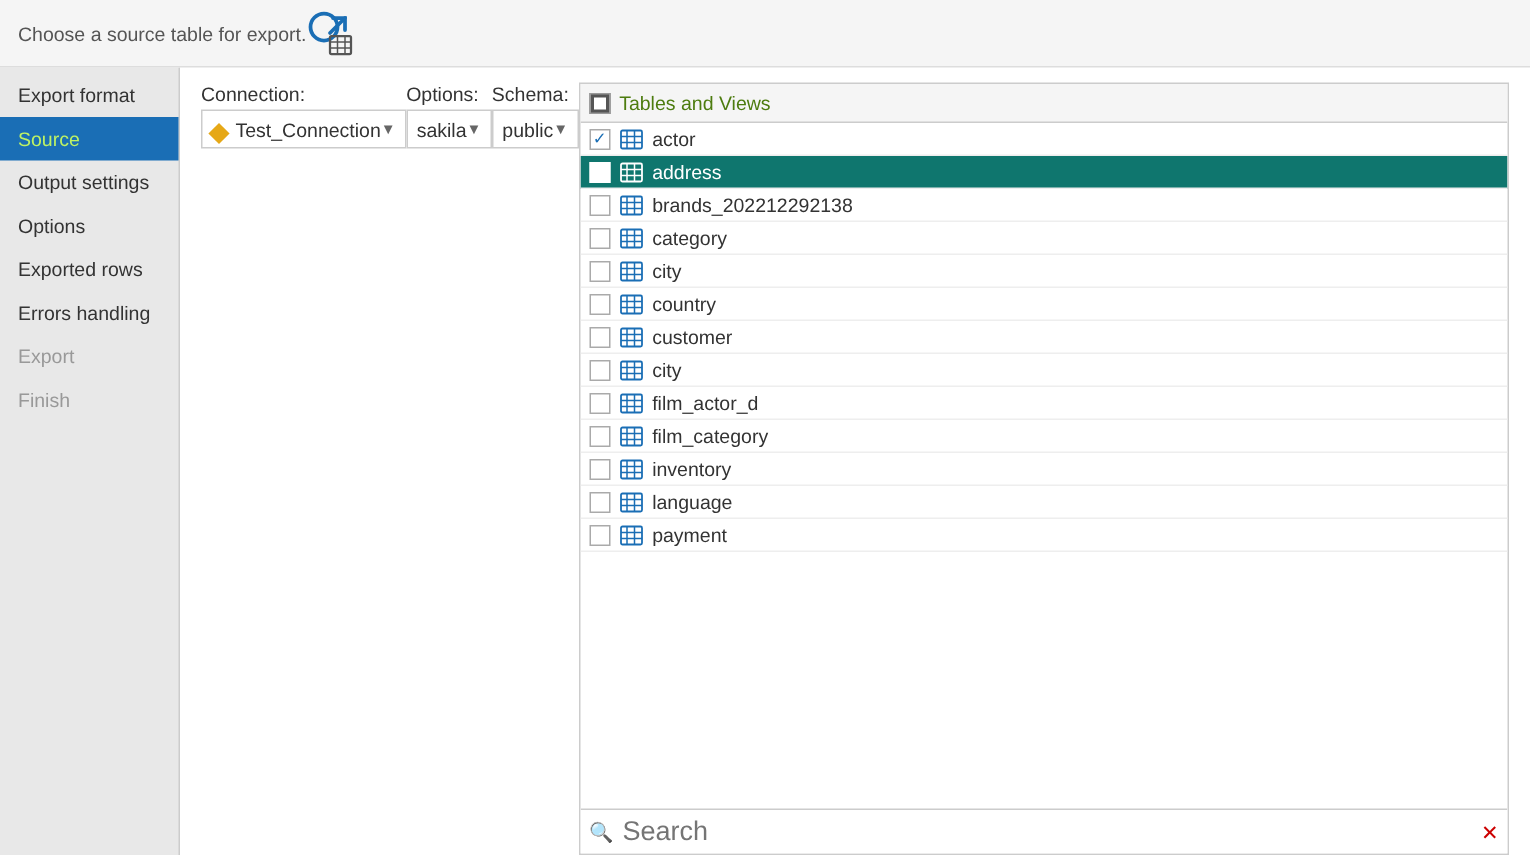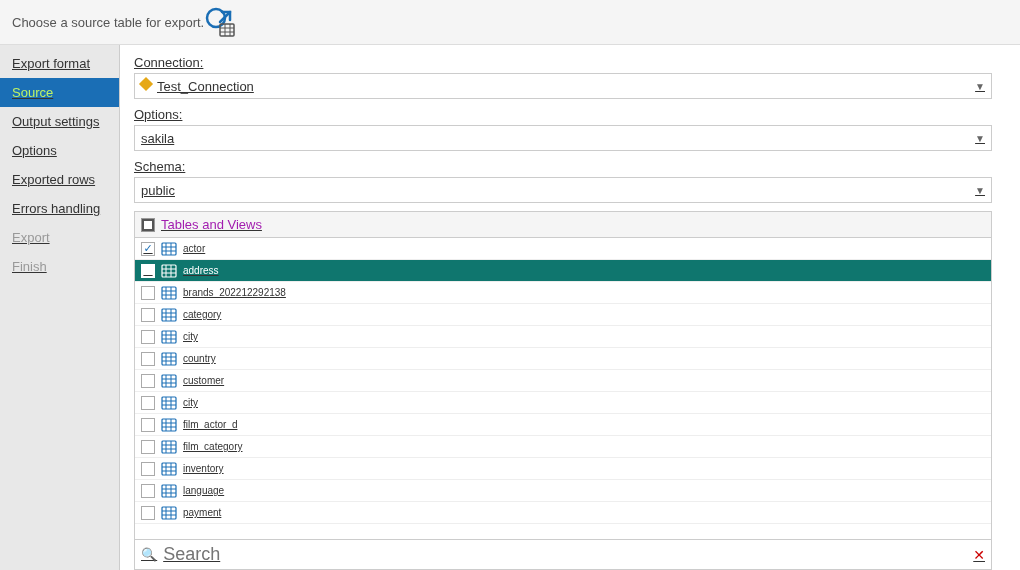--- a/index.html
+++ b/index.html
@@ -34,21 +34,20 @@
     }
     .logo-icon {
       width: 32px;
       height: 32px;
     }
 
     .main-content {
       display: flex;
       flex: 1;
       overflow: hidden;
-      text-decoration: underline;
     }
 
     
     .sidebar {
       width: 120px;
       background: #e8e8e8;
       border-right: 1px solid #ccc;
       display: flex;
       flex-direction: column;
       padding-top: 4px;
@@ -67,23 +66,23 @@
     .sidebar-item.disabled {
       color: #999;
       cursor: default;
     }
 
     
     .right-panel {
       flex: 1;
       background: #fff;
       display: flex;
-      flex-direction: column;
+      flex-direction: row;
       overflow: hidden;
-      padding: 10px 28px 0 14px;
+      padding: 10px 14px 0 14px;
     }
 
     .field-group {
       margin-bottom: 8px;
     }
     .field-label {
       font-size: 13px;
       color: #333;
       margin-bottom: 3px;
     }
@@ -95,21 +94,21 @@
       font-size: 13px;
       color: #333;
       display: flex;
       align-items: center;
       justify-content: space-between;
       cursor: pointer;
       height: 26px;
     }
     .field-select .select-value {
       display: flex;
-      align-items: flex-start;
+      align-items: flex-end;
       gap: 6px;
     }
     .diamond-icon {
       width: 10px;
       height: 10px;
       background: #e6a817;
       transform: rotate(45deg);
       display: inline-block;
       flex-shrink: 0;
     }
@@ -147,21 +146,21 @@
       flex-shrink: 0;
       cursor: pointer;
     }
     .table-header-checkbox-inner {
       width: 8px;
       height: 8px;
       background: #fff;
     }
     .table-header-label {
       font-size: 13px;
-      color: #a21caf;
+      color: #4d7c0f;
     }
     .table-scroll {
       flex: 1;
       overflow-y: auto;
       overflow-x: hidden;
       position: relative;
     }
     .table-row {
       display: flex;
       align-items: center;
@@ -201,21 +200,21 @@
     }
     .table-icon {
       width: 16px;
       height: 16px;
       flex-shrink: 0;
       display: flex;
       align-items: center;
       justify-content: center;
     }
     .row-name {
-      font-size: 10px;
+      font-size: 13px;
     }
 
     
     .search-bar {
       border-top: 1px solid #ccc;
       display: flex;
       align-items: center;
       padding: 4px 6px;
       gap: 6px;
       background: #fff;

